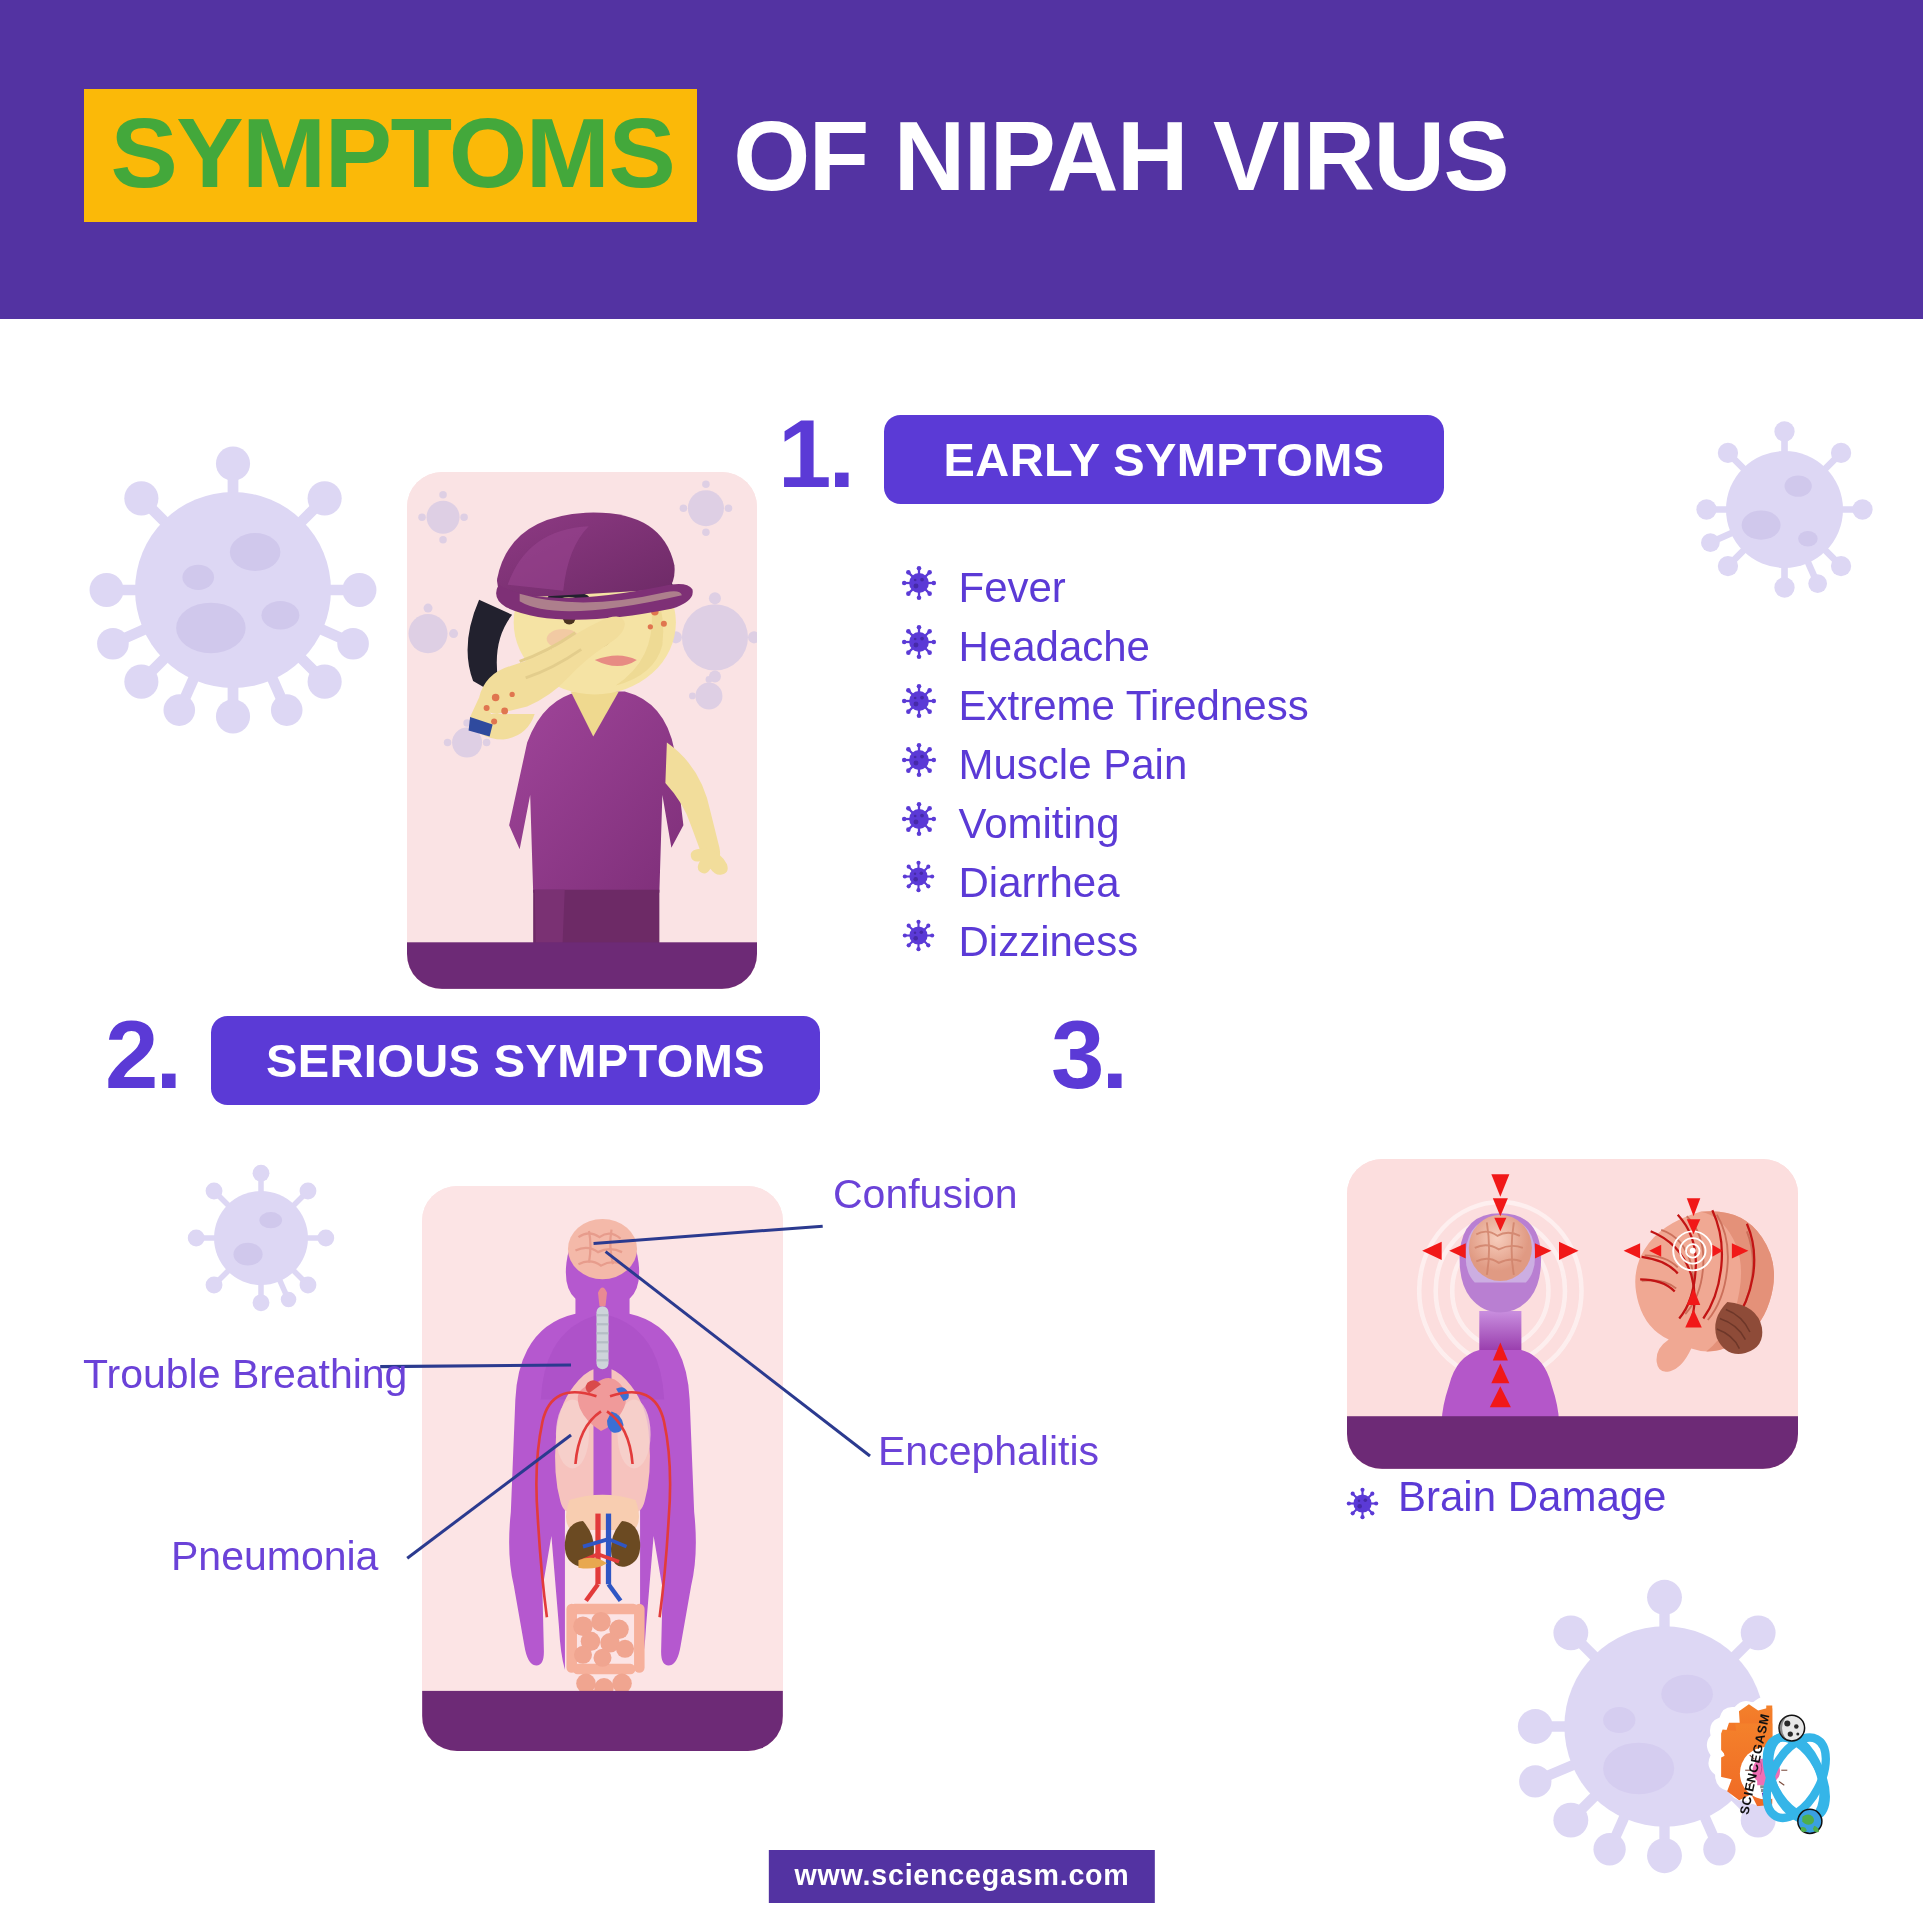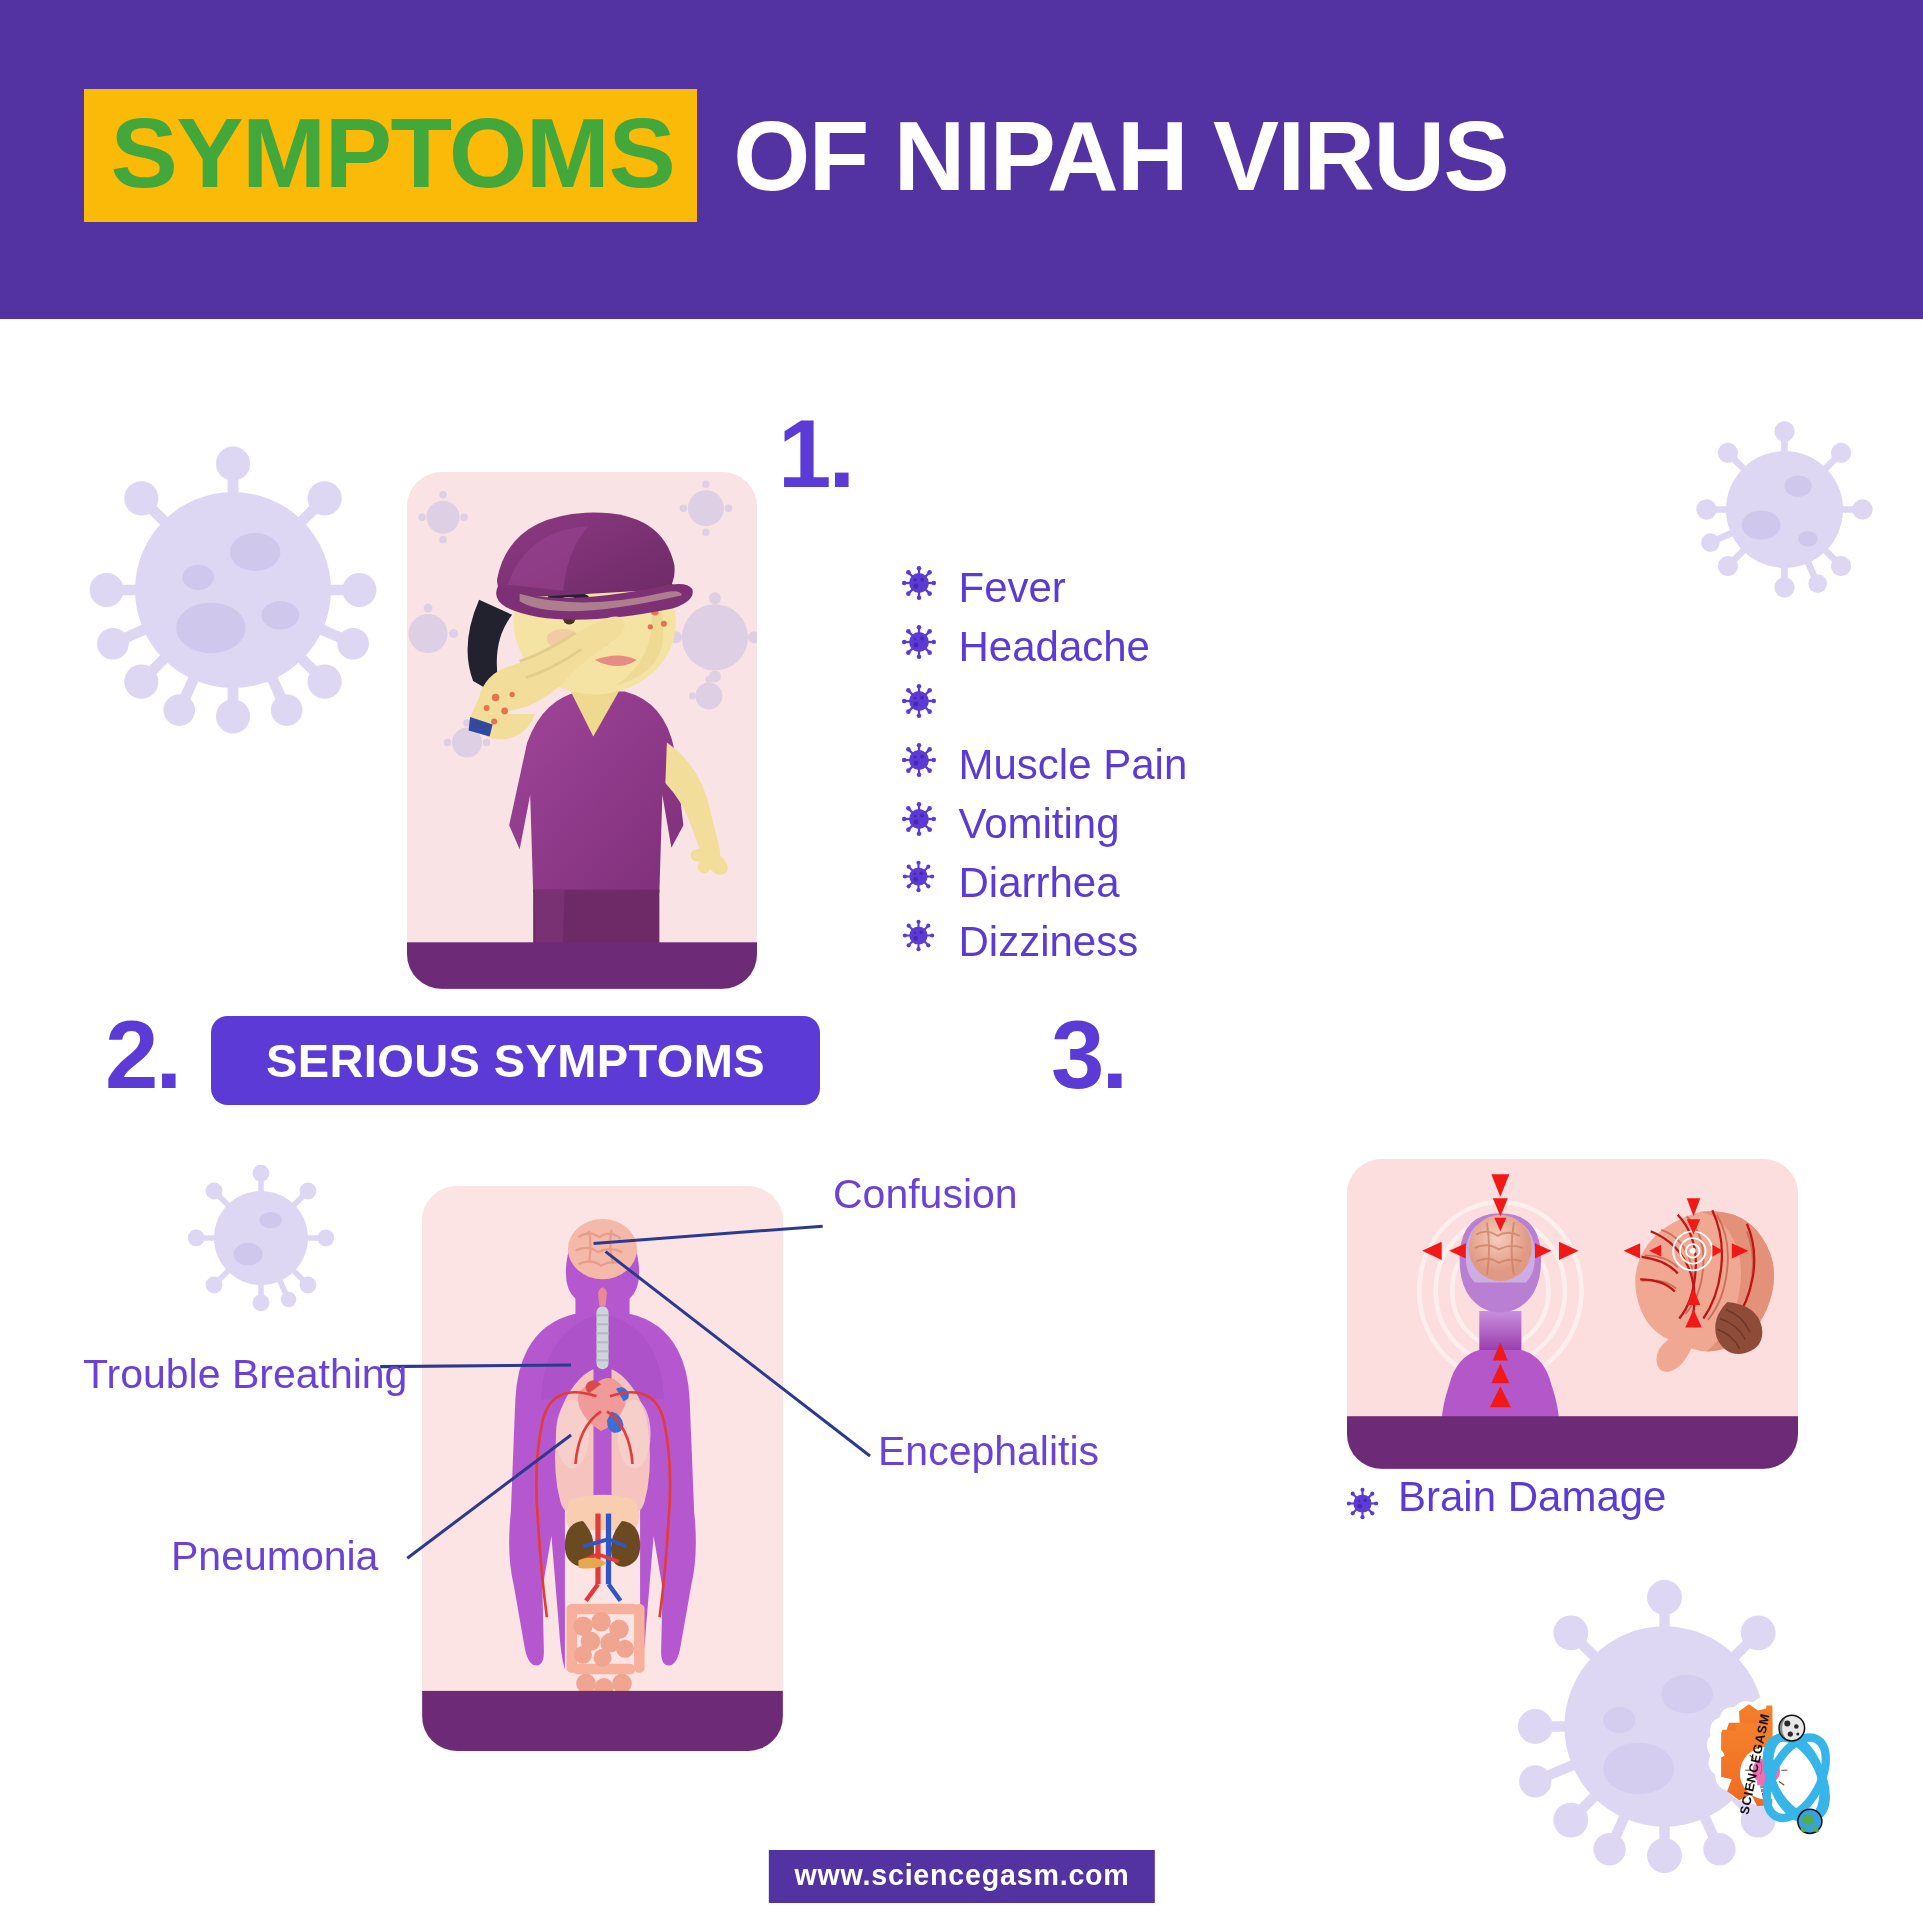--- a/index.html
+++ b/index.html
@@ -270,20 +270,21 @@
     <g fill="#d5cdf0">
       <ellipse cx="57" cy="40" rx="8" ry="6"></ellipse>
       <ellipse cx="42" cy="63" rx="11" ry="8"></ellipse>
       <ellipse cx="36" cy="48" rx="5" ry="4"></ellipse>
     </g>
   </g>
 </svg>
 
 <div class="s1-head">
   <div class="sec-num">1.</div>
+  <div class="sec-pill">EARLY SYMPTOMS</div>
 </div>
 
 <div class="card boy-card">
   <svg width="350" height="517" viewBox="0 0 466 688">
     <defs>
       <linearGradient id="capG" x1="0" y1="0" x2="1" y2="1">
         <stop offset="0%" stop-color="#8e3a84"></stop>
           <stop offset="100%" stop-color="#6d2a66"></stop>
       </linearGradient>
       <linearGradient id="shirtG" x1="0" y1="0" x2="1" y2="1">
@@ -474,20 +475,21 @@
             <circle cx="11" cy="50" r="6"></circle>
             <circle cx="22" cy="22" r="6"></circle>
         <g fill="#462aa8">
               <circle cx="58" cy="41" r="5"></circle>
               <circle cx="42" cy="58" r="6.5"></circle>
               <circle cx="40" cy="42" r="3.5"></circle>
             </g>
       </g>
         </svg>
     </span>
+    <span class="lbl">Extreme Tiredness</span>
   </div>
   <div class="sym-item">
     <span class="vicon">
       <svg width="38" height="38" viewBox="0 0 100 100">
           <g fill="#5b3ad6">
         <g stroke="#5b3ad6" stroke-width="6">
           <line x1="50" y1="50" x2="50" y2="14"></line>
               <line x1="50" y1="50" x2="76" y2="24"></line>
               <line x1="50" y1="50" x2="86" y2="50"></line>
           <line x1="50" y1="50" x2="76" y2="76"></line>

